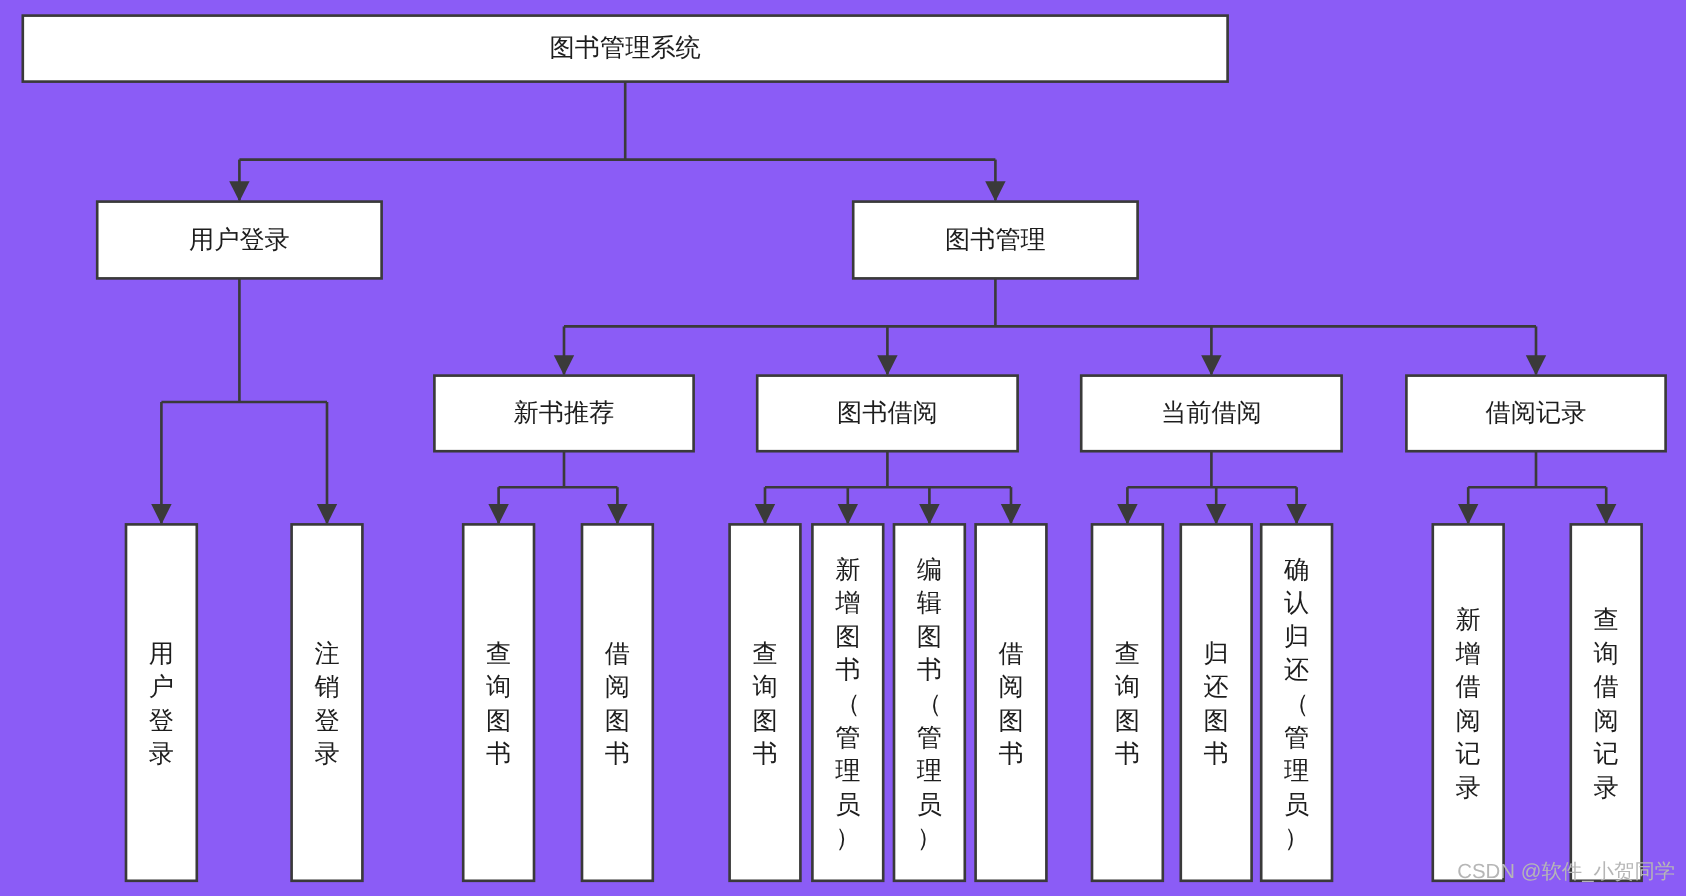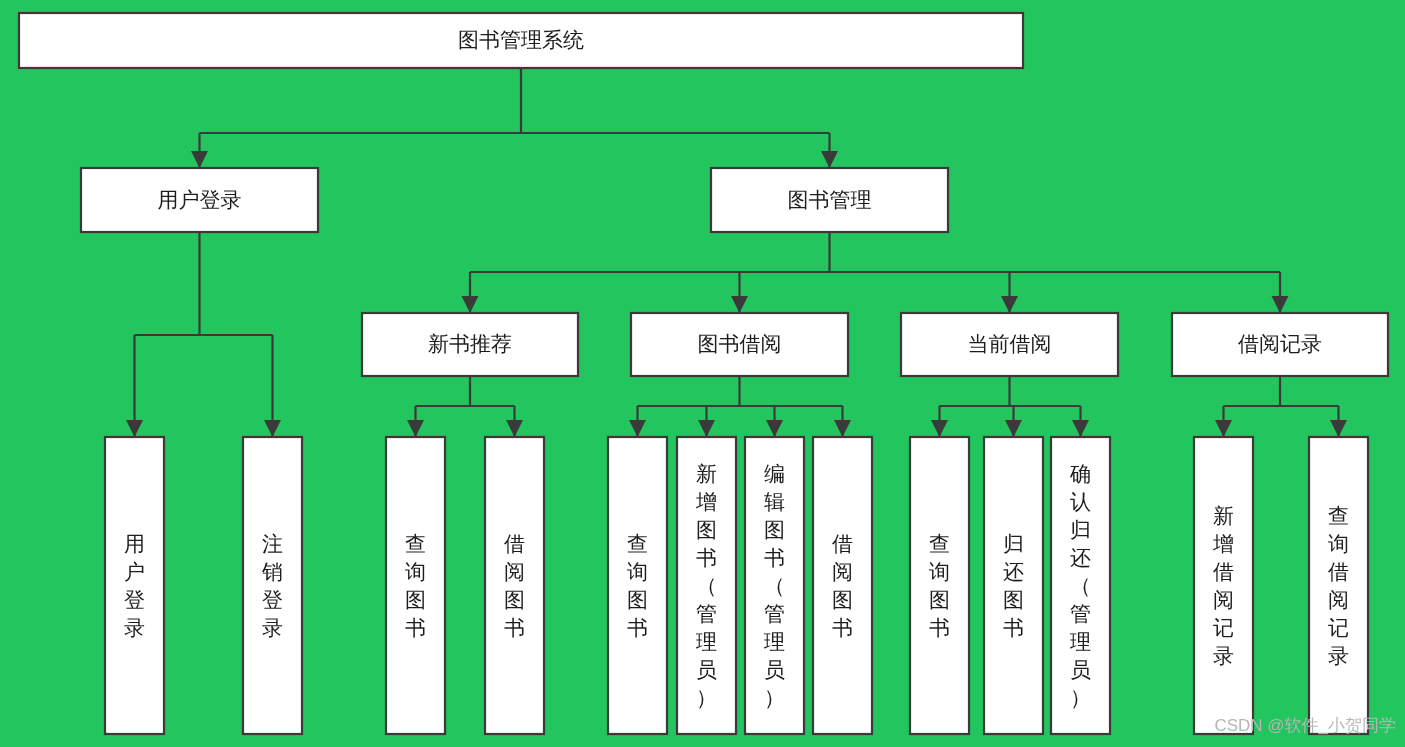--- a/index.html
+++ b/index.html
@@ -8,21 +8,21 @@
     padding: 0;
     background: #ffffff;
   }
   body {
     font-family: "Liberation Sans", "DejaVu Sans", sans-serif;
   }
   #diagram-root {
     position: relative;
     width: 1405px;
     height: 747px;
-    background: #22c55e;
+    background: #8b5cf6;
     overflow: hidden;
   }
   svg#tree-svg {
     position: absolute;
     left: 0;
     top: 0;
     width: 1405px;
     height: 747px;
     display: block;
   }

